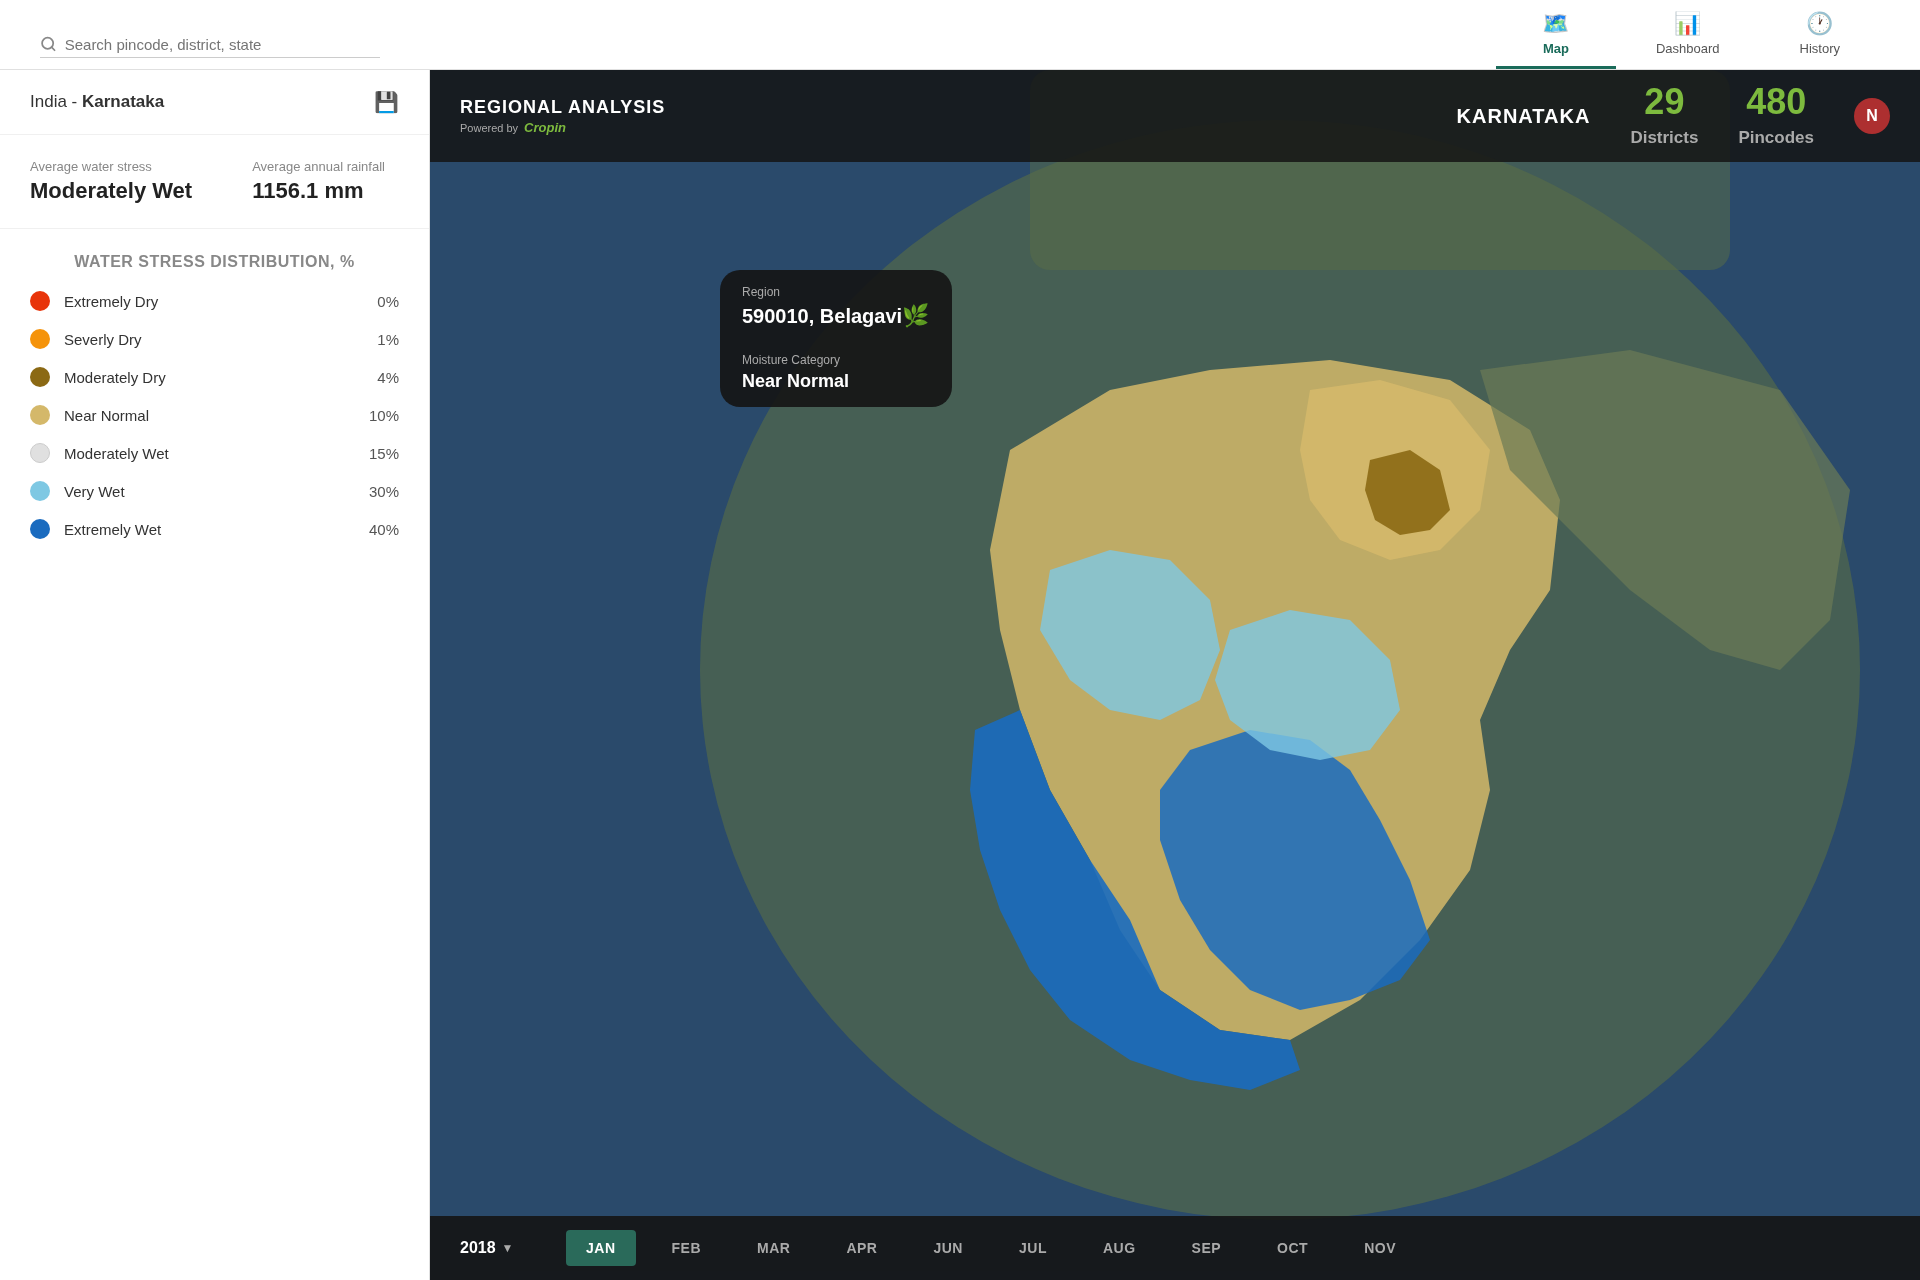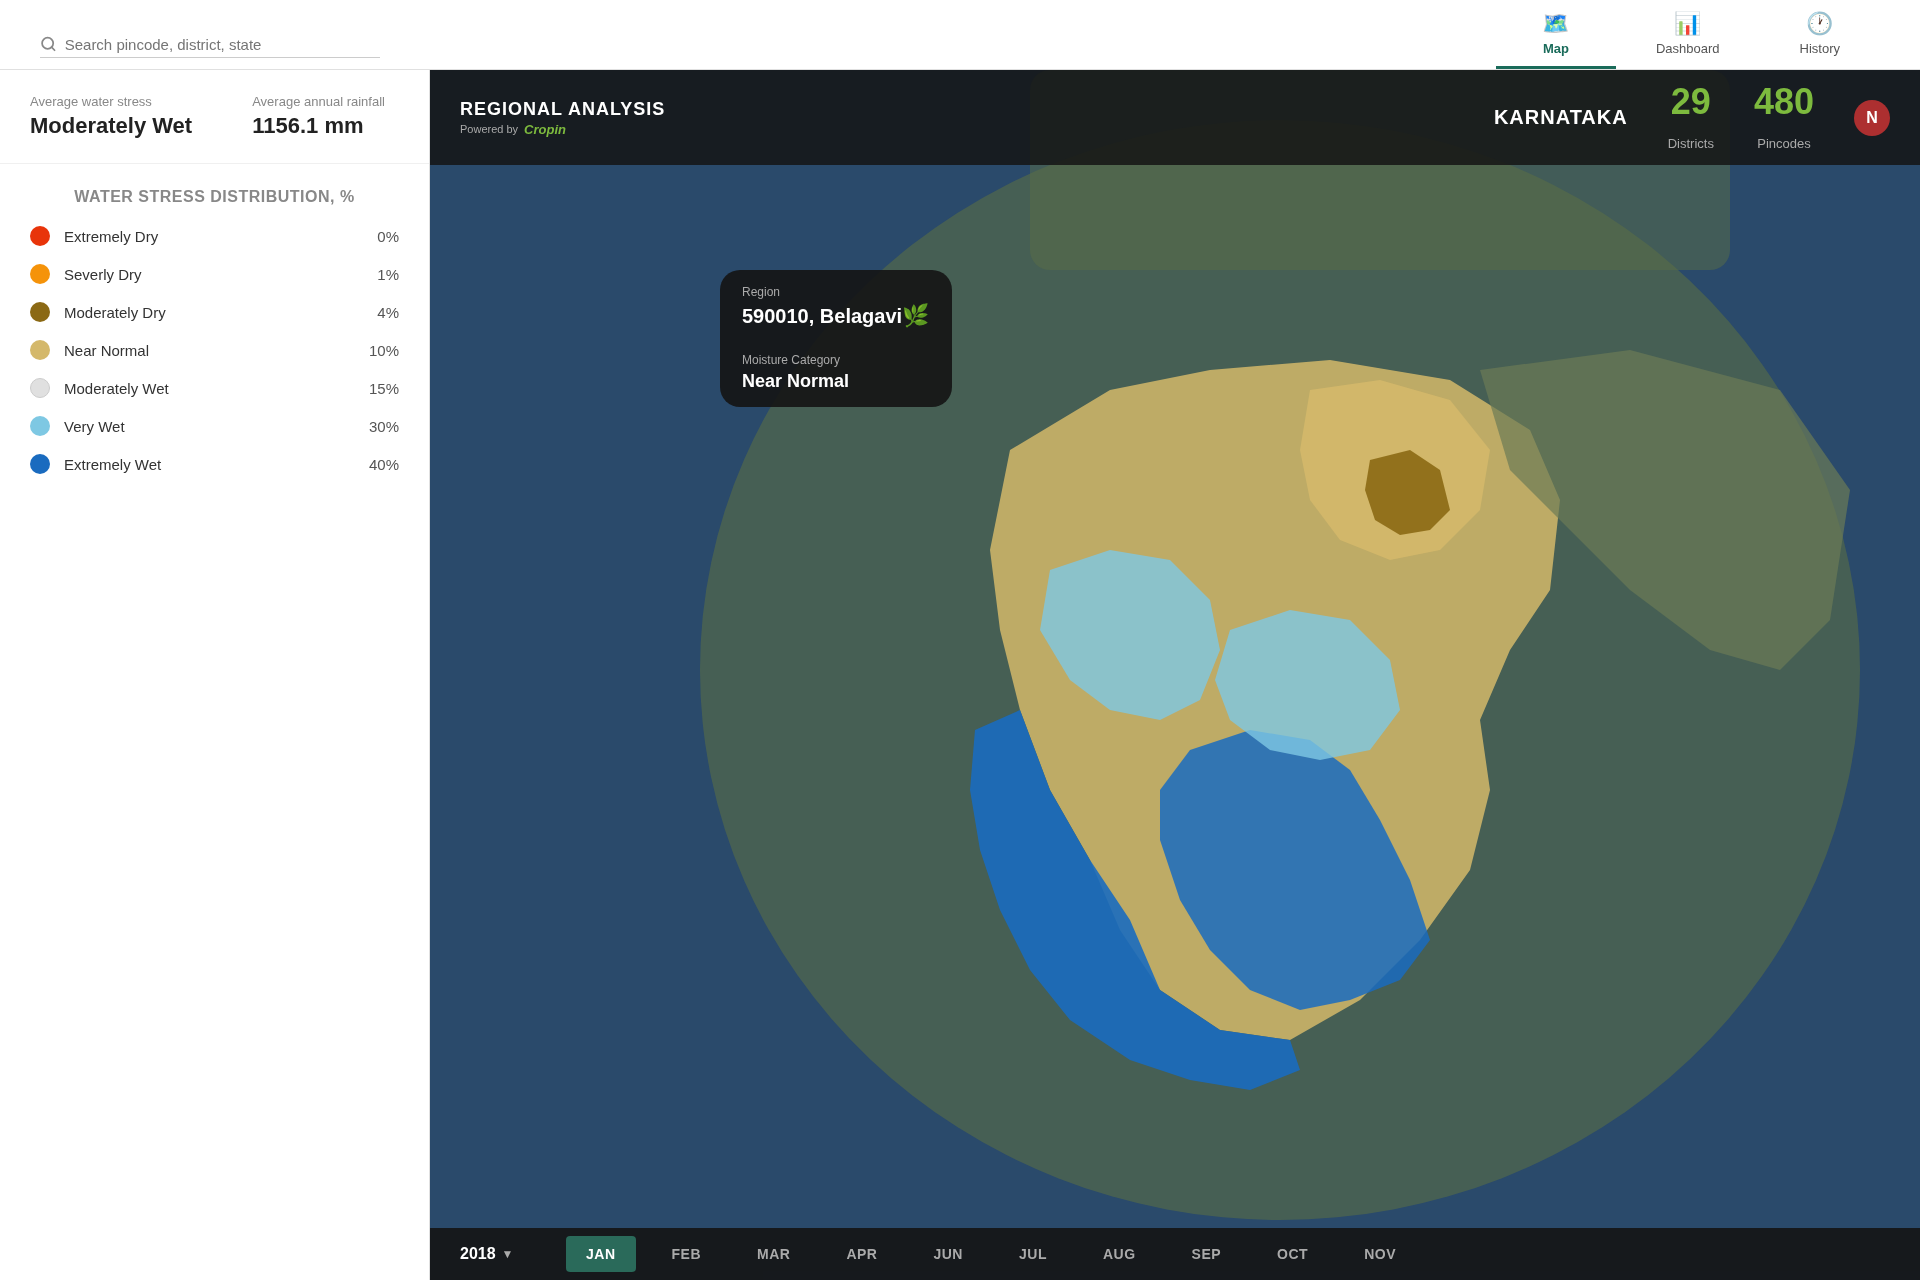--- a/index.html
+++ b/index.html
@@ -200,21 +200,21 @@
       align-items: center;
       gap: 6px;
       font-size: 11px;
       color: #aaa;
     }
     .cropin-logo { color: #7dba3e; font-weight: 700; font-size: 13px; font-style: italic; }
     .map-header-spacer { flex: 1; }
     .region-name { font-size: 20px; font-weight: 700; color: #fff; letter-spacing: 1px; }
     .stat-block { text-align: center; }
     .stat-block .stat-num { font-size: 36px; font-weight: 700; color: #7dba3e; line-height: 1; }
-    .stat-block .stat-sub { font-size: 13px; color: #aaa; margin-top: 16px; }
+    .stat-block .stat-sub { font-size: 17px; color: #aaa; margin-top: 8px; font-weight: bold; }
     .north-indicator {
       width: 36px; height: 36px;
       border-radius: 50%;
       background: rgba(200,50,50,0.85);
       display: flex; align-items: center; justify-content: center;
       color: #fff; font-weight: 700; font-size: 16px;
       margin-left: auto;
     }
 
     
@@ -238,21 +238,21 @@
     .tooltip-moisture-value { font-size: 18px; font-weight: 700; color: #fff; }
 
     
     .time-controls {
       position: absolute;
       bottom: 0; left: 0; right: 0;
       background: rgba(20,20,20,0.9);
       display: flex;
       align-items: center;
       padding: 0 30px;
-      height: 52px;
+      height: 64px;
       z-index: 5;
       gap: 16px;
     }
     .year-selector {
       display: flex;
       align-items: center;
       gap: 6px;
       color: #fff;
       font-size: 16px;
       font-weight: 600;
@@ -300,20 +300,28 @@
     <div class="nav-tab">
       <span class="tab-icon">🕐</span>
       <span class="tab-label">History</span>
     </div>
   </div>
 </nav>
 
 <div class="main-content">
 
   <aside class="sidebar">
+    <div class="breadcrumb-bar">
+      <div class="breadcrumb-text">
+        <span>India</span>
+        <span> - </span>
+        <span class="state-name">Karnataka</span>
+      </div>
+      <span class="save-icon">💾</span>
+    </div>
 
     <div class="stats-section">
       <div class="stats-row">
         <div class="stat-item">
           <div class="stat-label">Average water stress</div>
           <div class="stat-value wet">Moderately Wet</div>
         </div>
         <div class="stat-item">
           <div class="stat-label">Average annual rainfall</div>
           <div class="stat-value">1156.1 mm</div>

